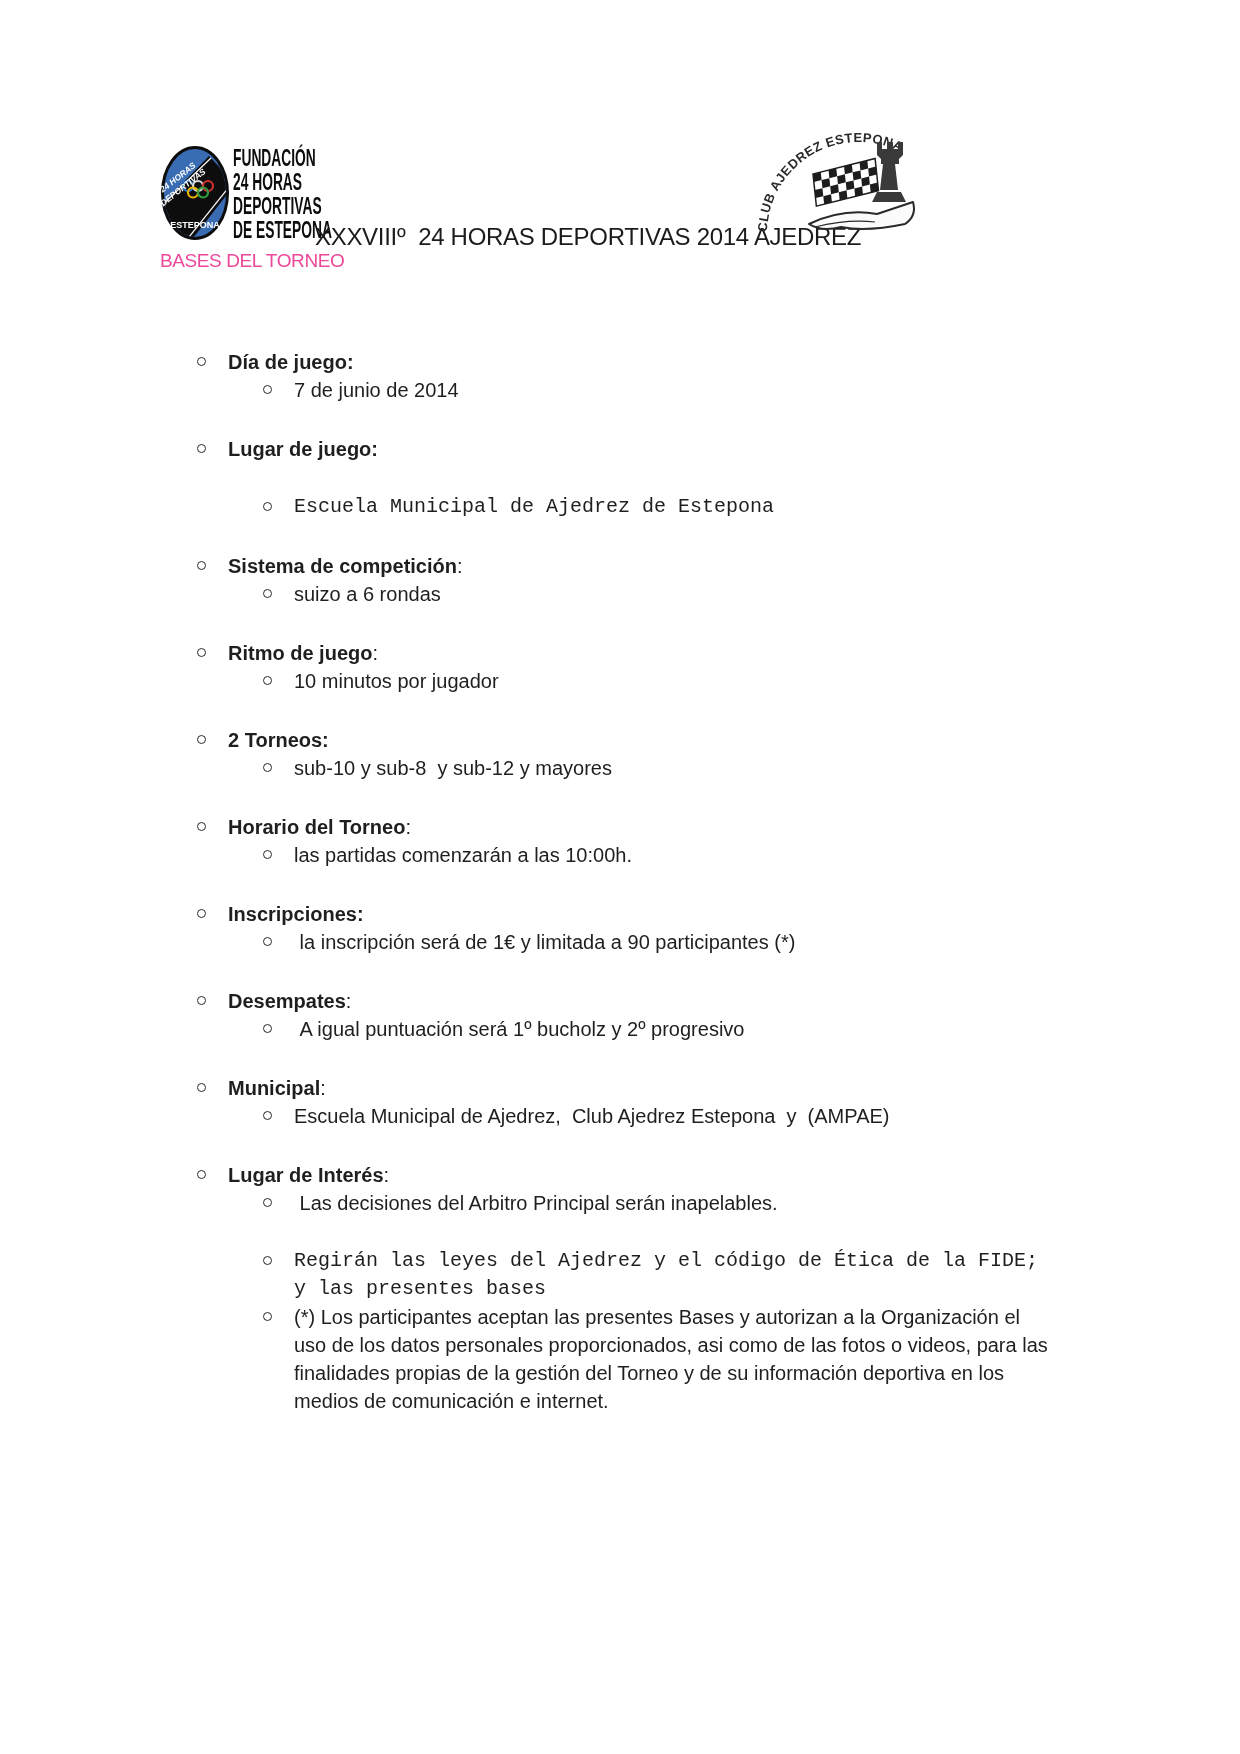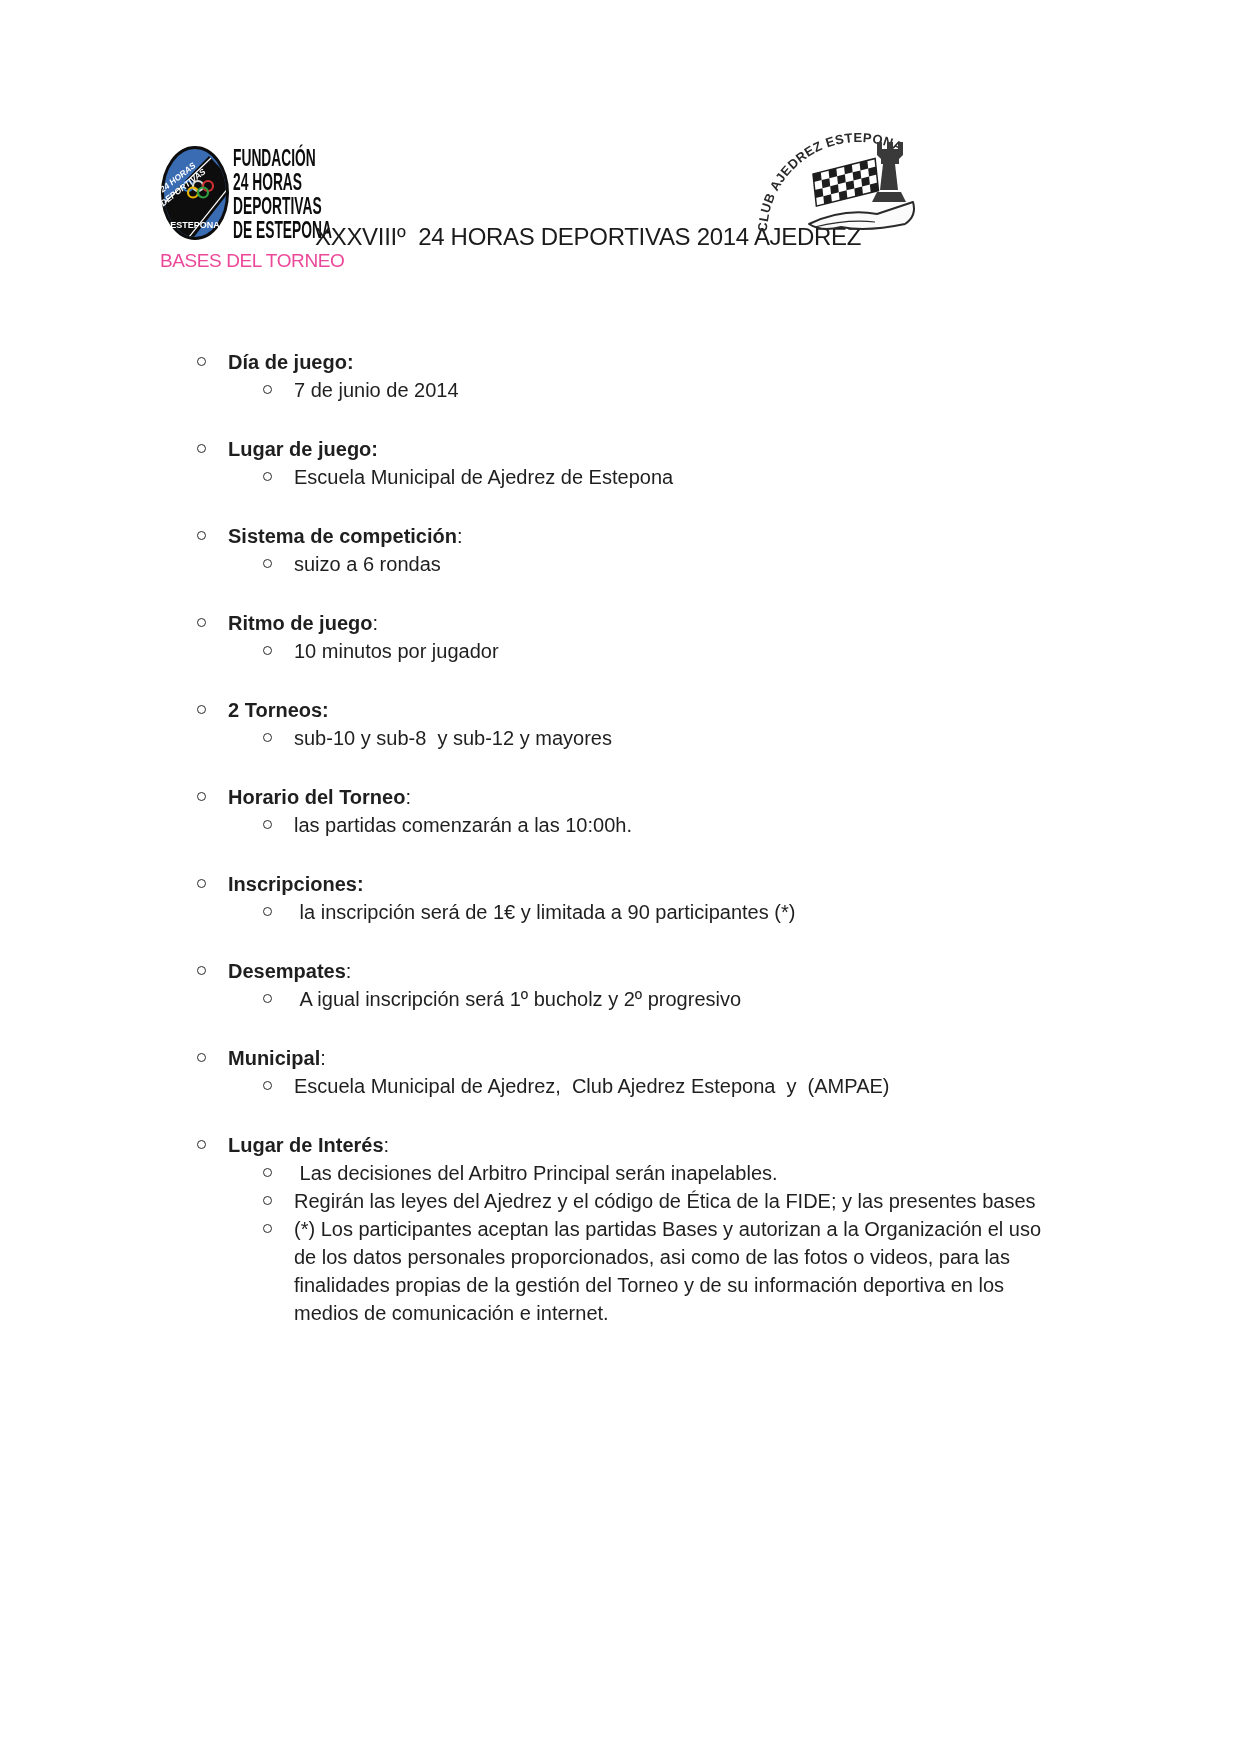--- a/index.html
+++ b/index.html
@@ -38,21 +38,21 @@
   .row{display:flex;align-items:flex-start;}
   .bullet{
     flex:none;width:9px;height:9px;border:1.6px solid #2a2a2a;border-radius:50%;
     margin-top:9px;background:transparent;box-sizing:border-box;
   }
   .row.l1 .bullet{margin-left:37px;margin-right:22px;}
   .row.l2 .bullet{margin-left:103px;margin-right:22px;}
   .h-bold{font-weight:700;white-space:pre-wrap;margin-top:36px;}
   .h-rest{font-weight:400;white-space:pre-wrap;}
   .sub-text{white-space:pre-wrap;width:760px;}
-  .gap-before{}
+  .gap-before{margin-top:30px;font-family:Liberation Mono, monospace;}
 </style>
 </head>
 <body>
 
 <div class="page">
 
   <svg class="badge" viewBox="0 0 68 94" aria-hidden="true">
     <defs>
       <clipPath id="badgeClip">
           <ellipse cx="34" cy="47" rx="31" ry="44"></ellipse>
@@ -215,21 +215,21 @@
         </div>
   </section>
       <section class="section">
     <div class="row l1">
       <span class="bullet"></span>
       <span class="h-text"><span class="h-bold">Desempates</span><span class="h-rest">:</span></span>
     </div>
     <div>
           <div class="row l2">
     <span class="bullet"></span>
-    <span class="sub-text"> A igual inscripción será 1º bucholz y 2º progresivo</span>
+    <span class="sub-text"> A igual puntuación será 1º bucholz y 2º progresivo</span>
   </div>
         </div>
   </section>
       <section class="section">
     <div class="row l1">
       <span class="bullet"></span>
       <span class="h-text"><span class="h-bold">Municipal</span><span class="h-rest">:</span></span>
     </div>
     <div>
           <div class="row l2">
@@ -247,18 +247,18 @@
           <div class="row l2">
     <span class="bullet"></span>
     <span class="sub-text"> Las decisiones del Arbitro Principal serán inapelables.</span>
   </div>
           <div class="row l2 gap-before">
     <span class="bullet"></span>
     <span class="sub-text">Regirán las leyes del Ajedrez y el código de Ética de la FIDE; y las presentes bases</span>
   </div>
           <div class="row l2">
     <span class="bullet"></span>
-    <span class="sub-text">(*) Los participantes aceptan las partidas Bases y autorizan a la Organización el uso de los datos personales proporcionados, asi como de las fotos o videos, para las finalidades propias de la gestión del Torneo y de su información deportiva en los medios de comunicación e internet.</span>
+    <span class="sub-text">(*) Los participantes aceptan las presentes Bases y autorizan a la Organización el uso de los datos personales proporcionados, asi como de las fotos o videos, para las finalidades propias de la gestión del Torneo y de su información deportiva en los medios de comunicación e internet.</span>
   </div>
         </div>
   </section>
     </main>
 </div>
 
 </body></html>

